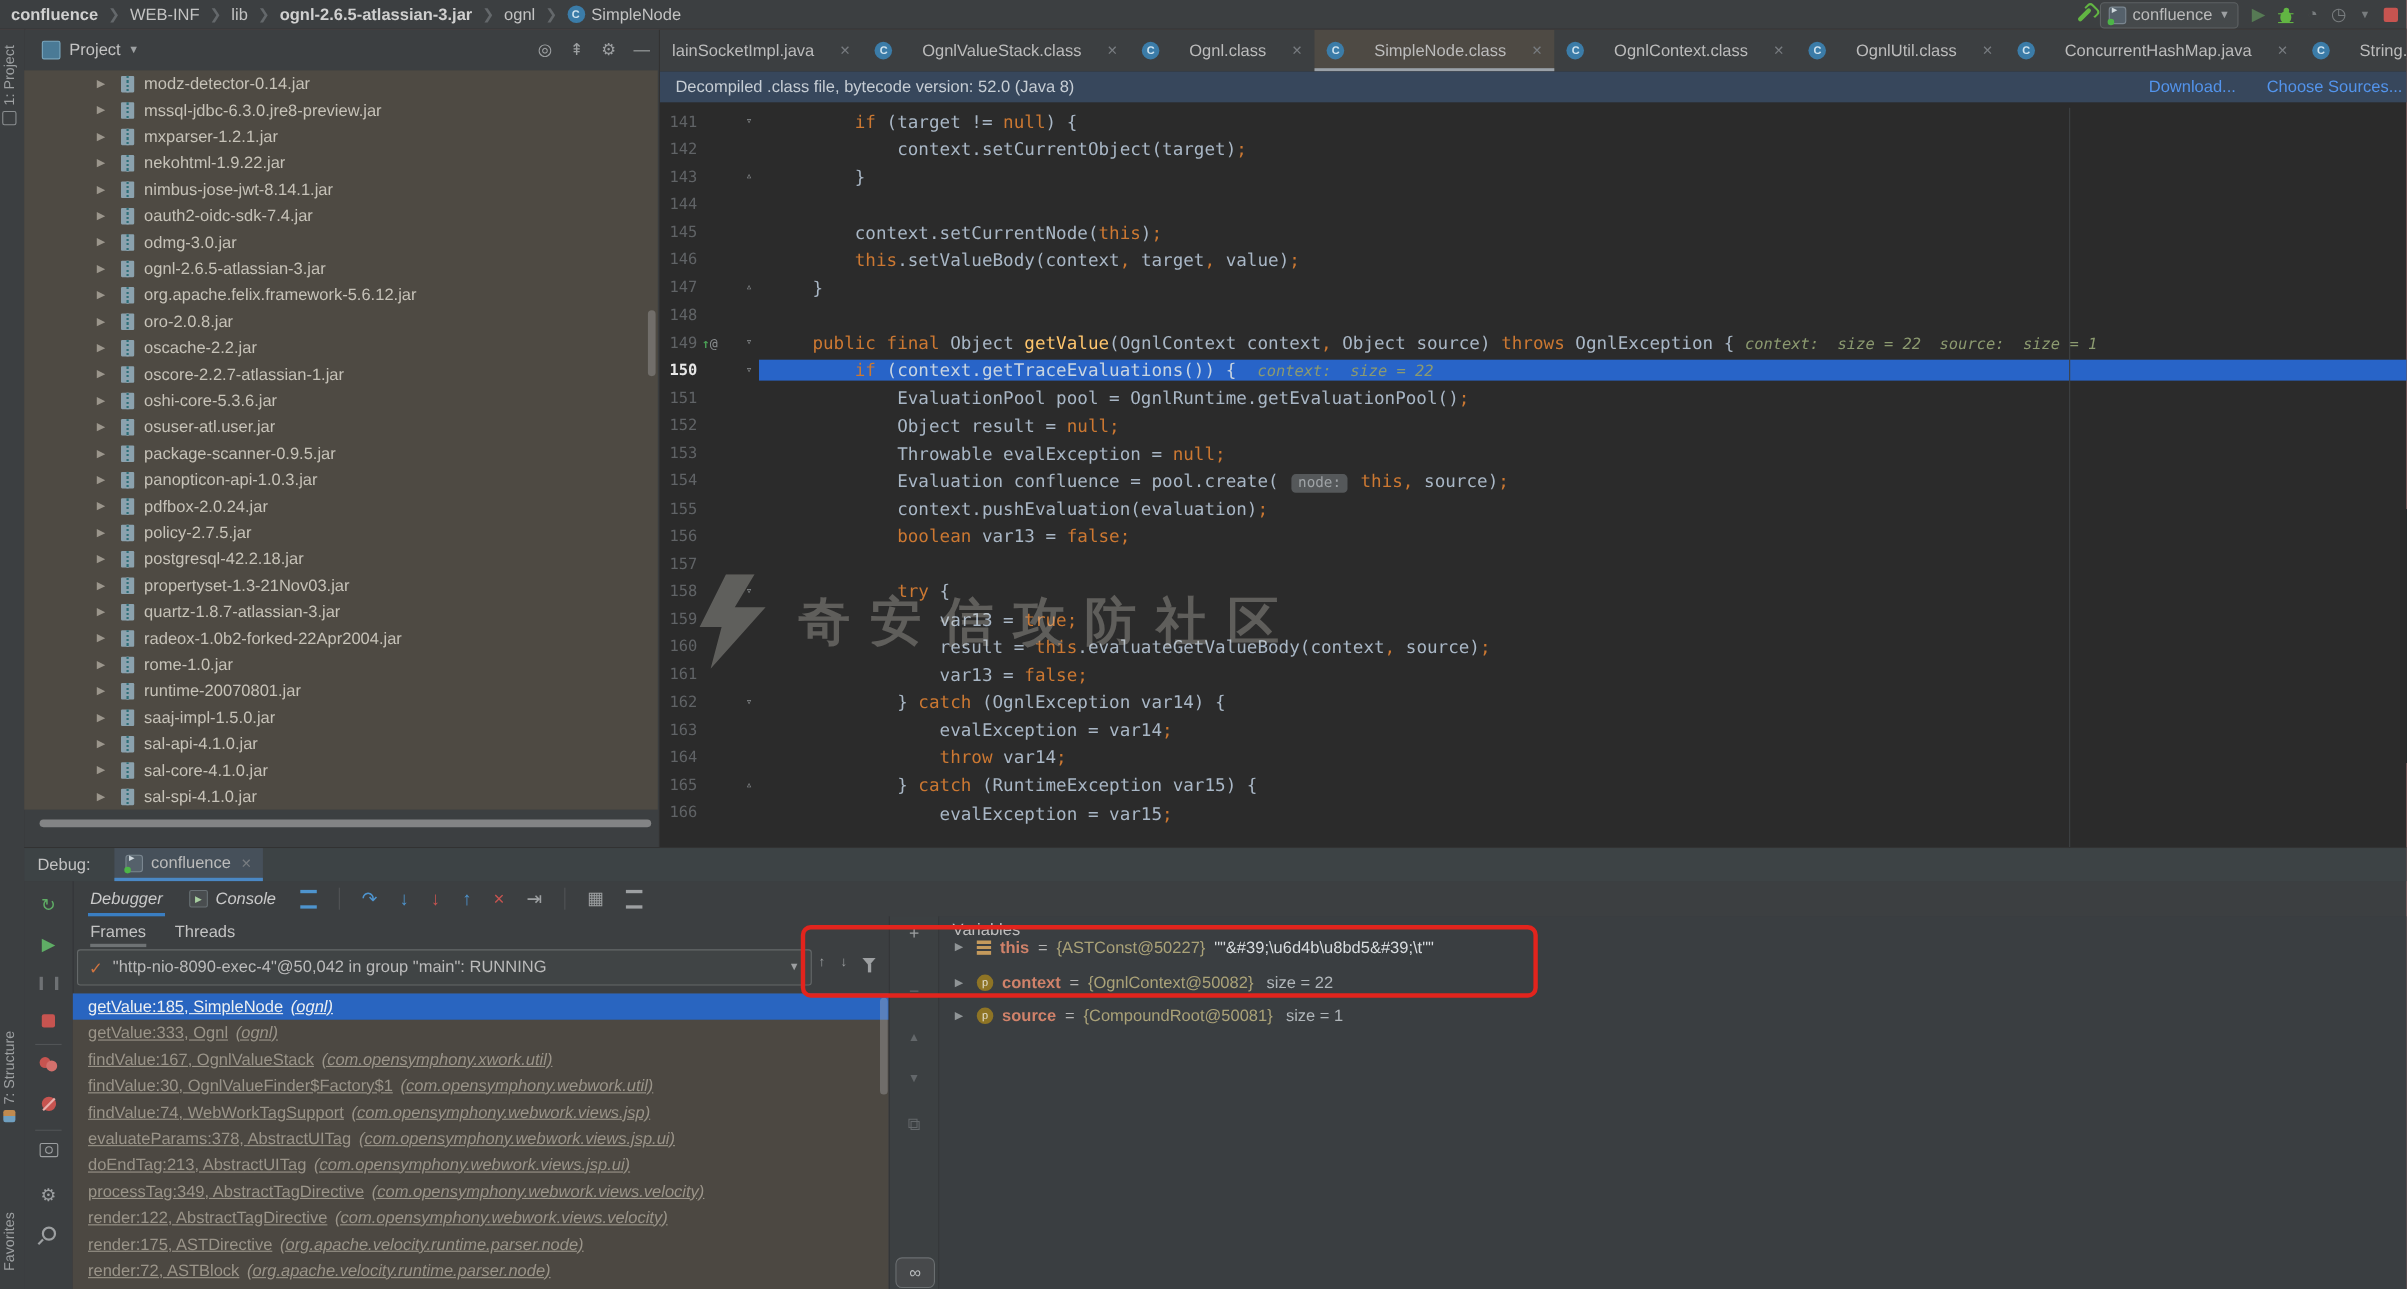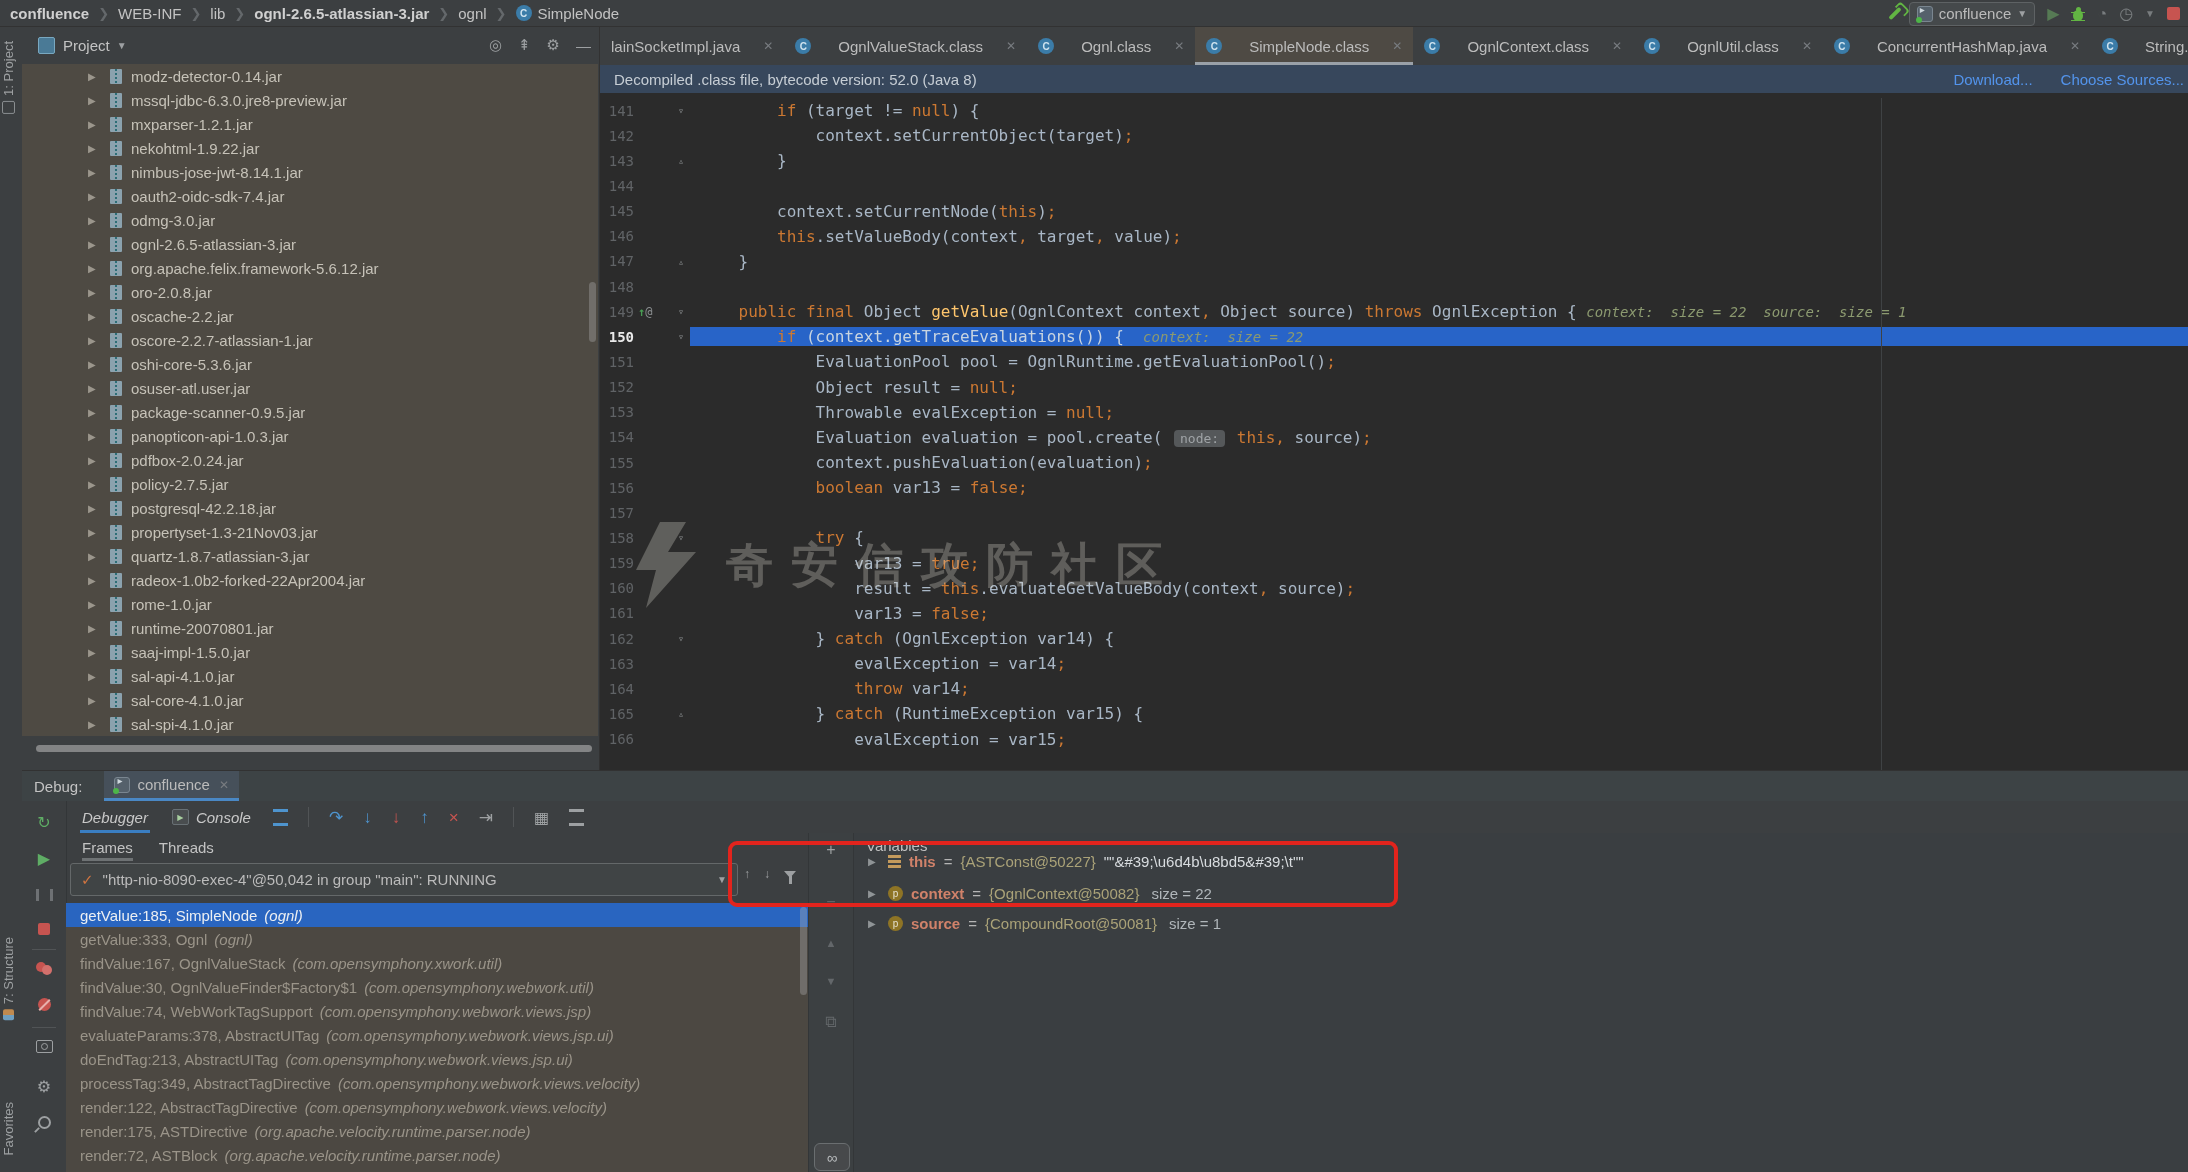--- a/index.html
+++ b/index.html
@@ -123,21 +123,21 @@
   .ftab{color:#c3c3c3;height:28px;display:flex;align-items:center;box-sizing:border-box;}
   .ftab.sel{border-bottom:3px solid #6e7274;padding-top:3px;}
   #thread-combo{position:absolute;left:48px;top:92px;width:668px;height:33px;border:1px solid #646869;border-radius:3px;background:#404445;
     display:flex;align-items:center;padding:0 10px;box-sizing:border-box;gap:9px;}
   .check-ico{color:#cf7440;font-weight:bold;}
   #thread-combo .dd-arrow{margin-left:auto;}
   #frames-mini-icons{position:absolute;left:722px;top:96px;display:flex;gap:14px;align-items:center;}
   .funnel-ico{position:relative;display:inline-block;width:0;height:0;border-left:6px solid transparent;border-right:6px solid transparent;border-top:7px solid #9da0a2;}
   .funnel-ico::after{content:"";position:absolute;left:-1.5px;top:-2px;width:3px;height:8px;background:#9da0a2;}
   #frames-list{position:absolute;left:44px;top:132px;width:742px;height:270px;background:#4c4842;overflow:hidden;}
-  .frame-row{display:flex;align-items:center;height:24px;padding-left:14px;color:#9a9489;white-space:nowrap;}
+  .frame-row{display:flex;align-items:center;height:24px;padding-left:14px;color:#9a9489;white-space:nowrap;text-decoration:underline;}
   .frame-row .floc{font-style:italic;margin-left:7px;}
   .frame-row.sel{background:#2965c0;color:#eceff2;}
   #frames-scroll{position:absolute;left:778px;top:136px;width:7px;height:88px;border-radius:4px;background:rgba(180,180,180,.35);}
 
   #watch-strip{position:absolute;left:786px;top:62px;width:46px;height:340px;background:#3c4042;border-left:1px solid #333638;border-right:1px solid #333638;box-sizing:border-box;}
   .wicon{position:absolute;left:0;width:44px;text-align:center;font-size:16px;}
   .inf-pill{position:absolute;left:5px;top:310px;width:34px;height:26px;border:1px solid #6a6e70;border-radius:6px;background:#47494b;
     color:#b9bcbe;font-size:15px;display:flex;align-items:center;justify-content:center;}
   #variables-panel{position:absolute;left:832px;top:62px;width:1334px;height:340px;background:#3a3e41;}
   #variables-title{position:absolute;left:12px;top:4px;color:#bfbfbf;}
@@ -519,21 +519,21 @@
             <span class="fold"></span>
           </div>
           <div class="ln-code"><span class="sg-t">            Throwable evalException = </span><span class="sg-k">null;</span></div>
         </div>
         <div class="line">
           <div class="gutter">
             <span class="num">154</span>
             <span class="gicons"></span>
             <span class="fold"></span>
           </div>
-          <div class="ln-code"><span class="sg-t">            Evaluation evaluation = pool.create( </span><span class="sg-c">node:</span><span class="sg-t"> </span><span class="sg-k">this,</span><span class="sg-t"> source)</span><span class="sg-k">;</span></div>
+          <div class="ln-code"><span class="sg-t">            Evaluation confluence = pool.create( </span><span class="sg-c">node:</span><span class="sg-t"> </span><span class="sg-k">this,</span><span class="sg-t"> source)</span><span class="sg-k">;</span></div>
         </div>
         <div class="line">
           <div class="gutter">
             <span class="num">155</span>
             <span class="gicons"></span>
             <span class="fold"></span>
           </div>
           <div class="ln-code"><span class="sg-t">            context.pushEvaluation(evaluation)</span><span class="sg-k">;</span></div>
         </div>
         <div class="line">

